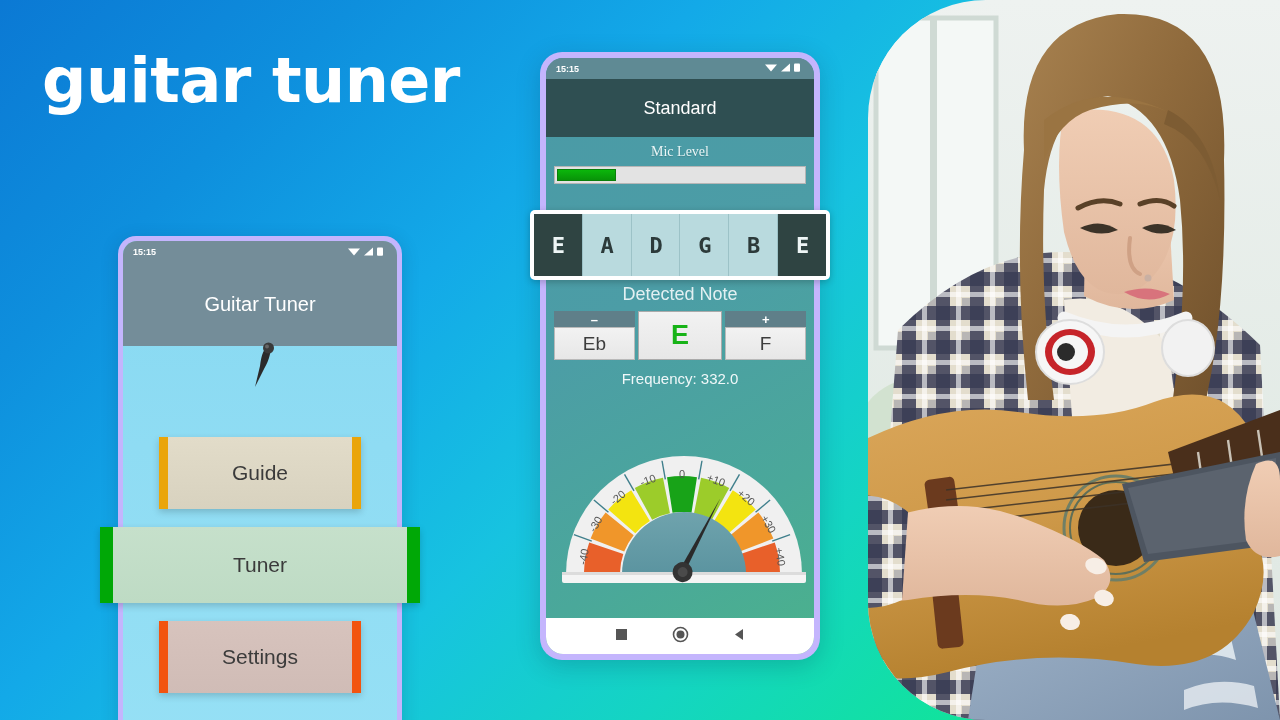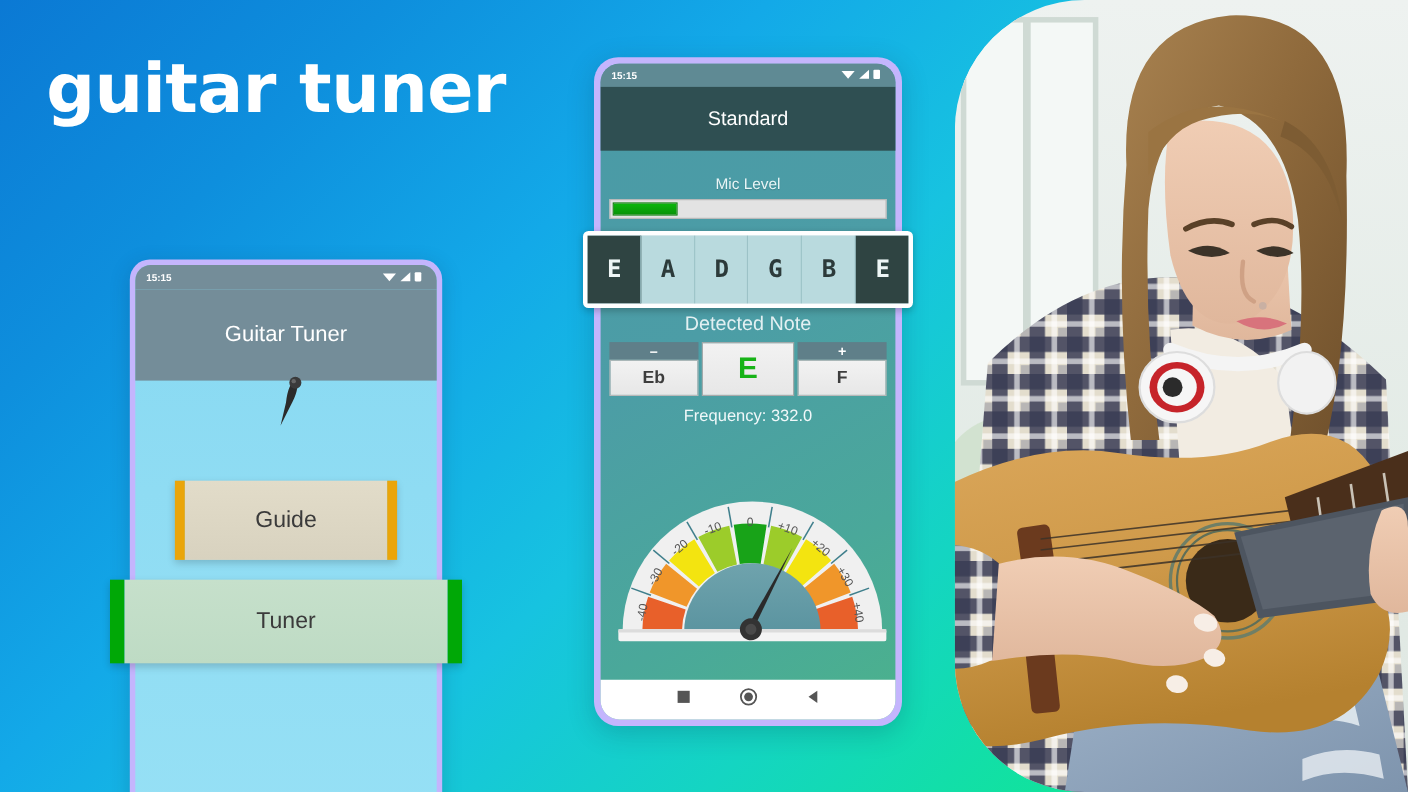--- a/index.html
+++ b/index.html
@@ -98,21 +98,21 @@
     display:flex; align-items:center; justify-content:space-between;
     padding:0 10px; color:#fff; font-size:9px; font-weight:bold;
   }
   .cp-appbar{
     height:58px; background:#2f4f52;
     display:flex; align-items:center; justify-content:center;
     color:#fff; font-size:18px;
   }
   .cp-label{
     text-align:center; color:#e9f6f7; font-size:14px;
-    padding-top:22px; text-shadow:0 1px 1px rgba(0,0,0,0.18);
+    padding-top:7px; text-shadow:0 1px 1px rgba(0,0,0,0.18);font-family:Liberation Serif, serif;
   }
   .mic-track{
     margin:6px 8px 0 8px; height:18px; background:#e3e3e3;
     border:1px solid #b6b6b6; position:relative;
   }
   .mic-fill{
     position:absolute; left:2px; top:2px; bottom:2px;
     background:linear-gradient(180deg,#0bb60b 0%,#089308 100%);
     border:1px solid #0a7f0a;
   }
@@ -143,21 +143,21 @@
   .pick-side{ flex:1; }
   .pick-mid{ flex:1.05; }
   .pick-head{
     height:16px; background:#5f7f89; color:#fff;
     display:flex; align-items:center; justify-content:center;
     font-size:13px; font-weight:bold; line-height:1;
   }
   .pick-body{
     background:linear-gradient(180deg,#f2f2f2 0%,#e7e7e7 100%);
     border:1px solid #b9b9b9; display:flex; align-items:center;
-    justify-content:center; font-size:16px; color:#3d3d3d;font-weight:bold;
+    justify-content:center; font-size:19px; color:#3d3d3d;
   }
   .pick-side .pick-body{ height:33px; }
   .pick-mid .pick-body{
     height:49px; font-size:27px; color:#17b317; font-weight:bold;
     border:1px solid #aaa; margin-top:-16px;
   }
   .cp-freq{
     position:absolute; left:0; right:0; top:312px;
     text-align:center; color:#f0f8f9; font-size:15px;
   }
@@ -319,20 +319,23 @@
       <circle cx="17" cy="6.5" r="2" fill="#666"></circle>
     </svg>
 
     <div class="menu-wrap">
       <div class="menu-btn btn-guide">
         <div class="bar">Guide</div>
       </div>
       <div class="menu-btn btn-tuner">
         <div class="bar">Tuner</div>
       </div>
+      <div class="menu-btn btn-settings">
+        <div class="bar">Settings</div>
+      </div>
     </div>
 
   </div>
 </div>
 
 <div class="phone phone-center">
   <div class="screen">
 
     <div class="cp-statusbar">
       <span>15:15</span>

